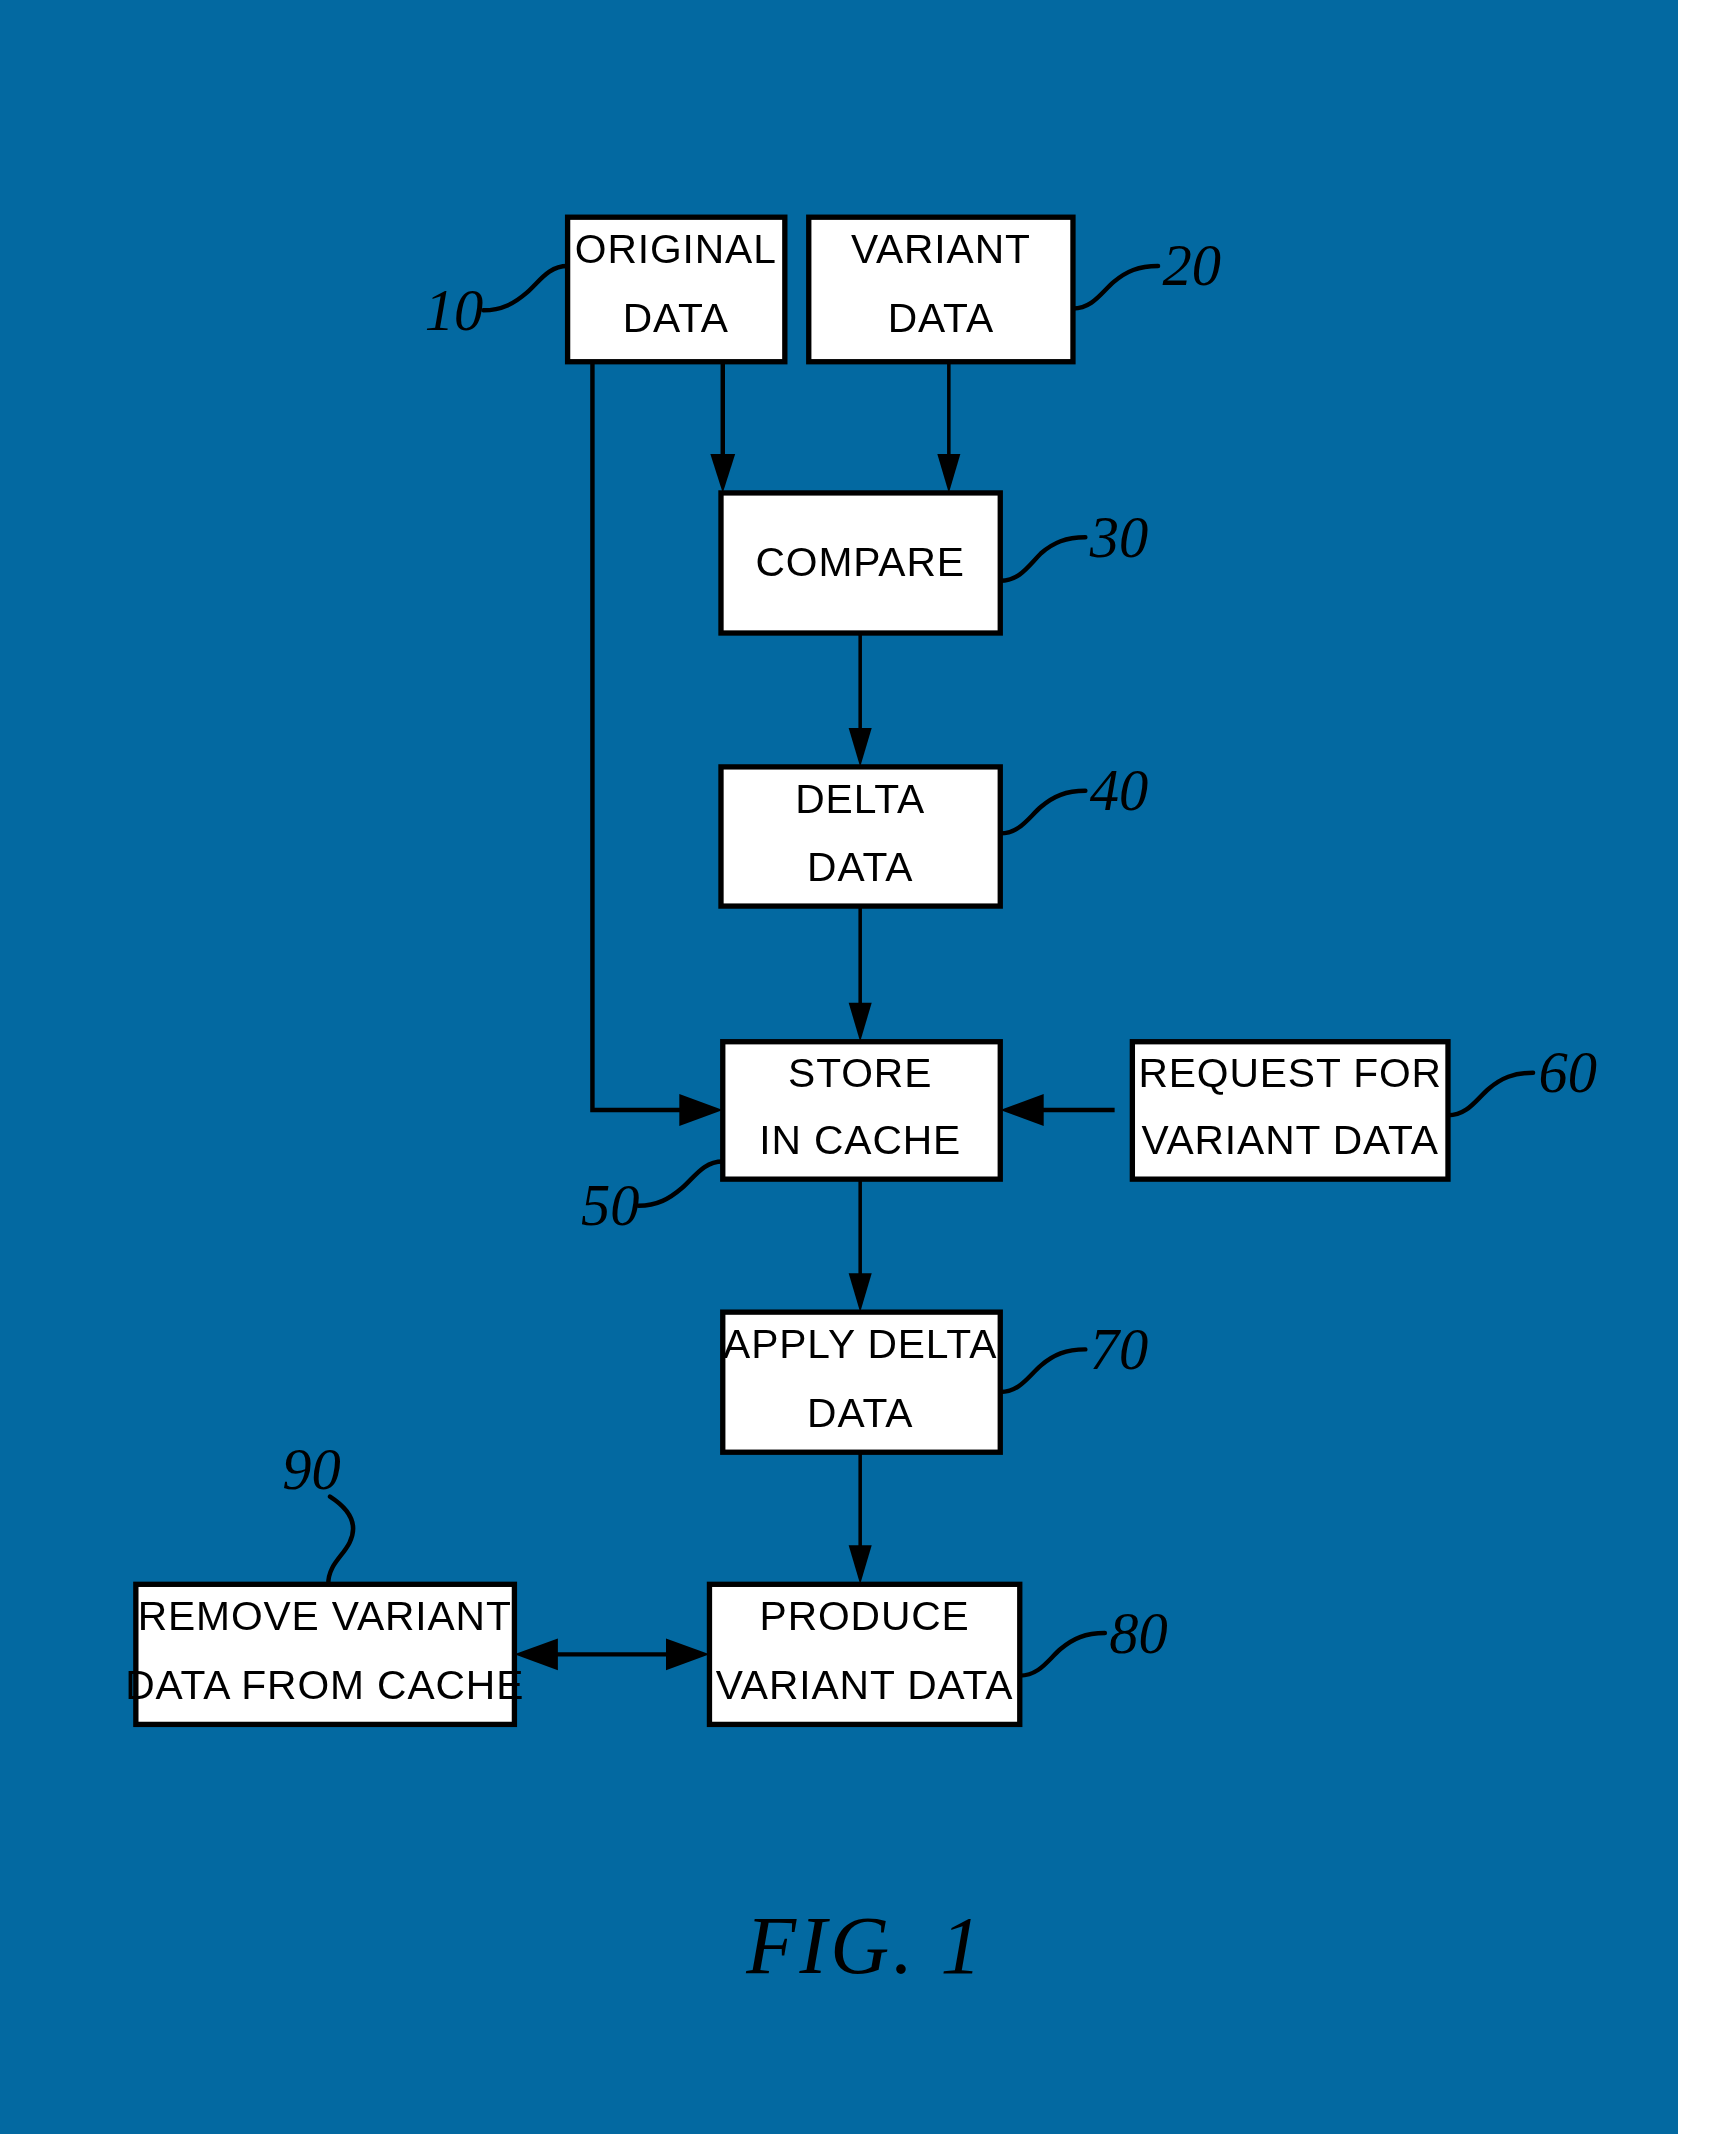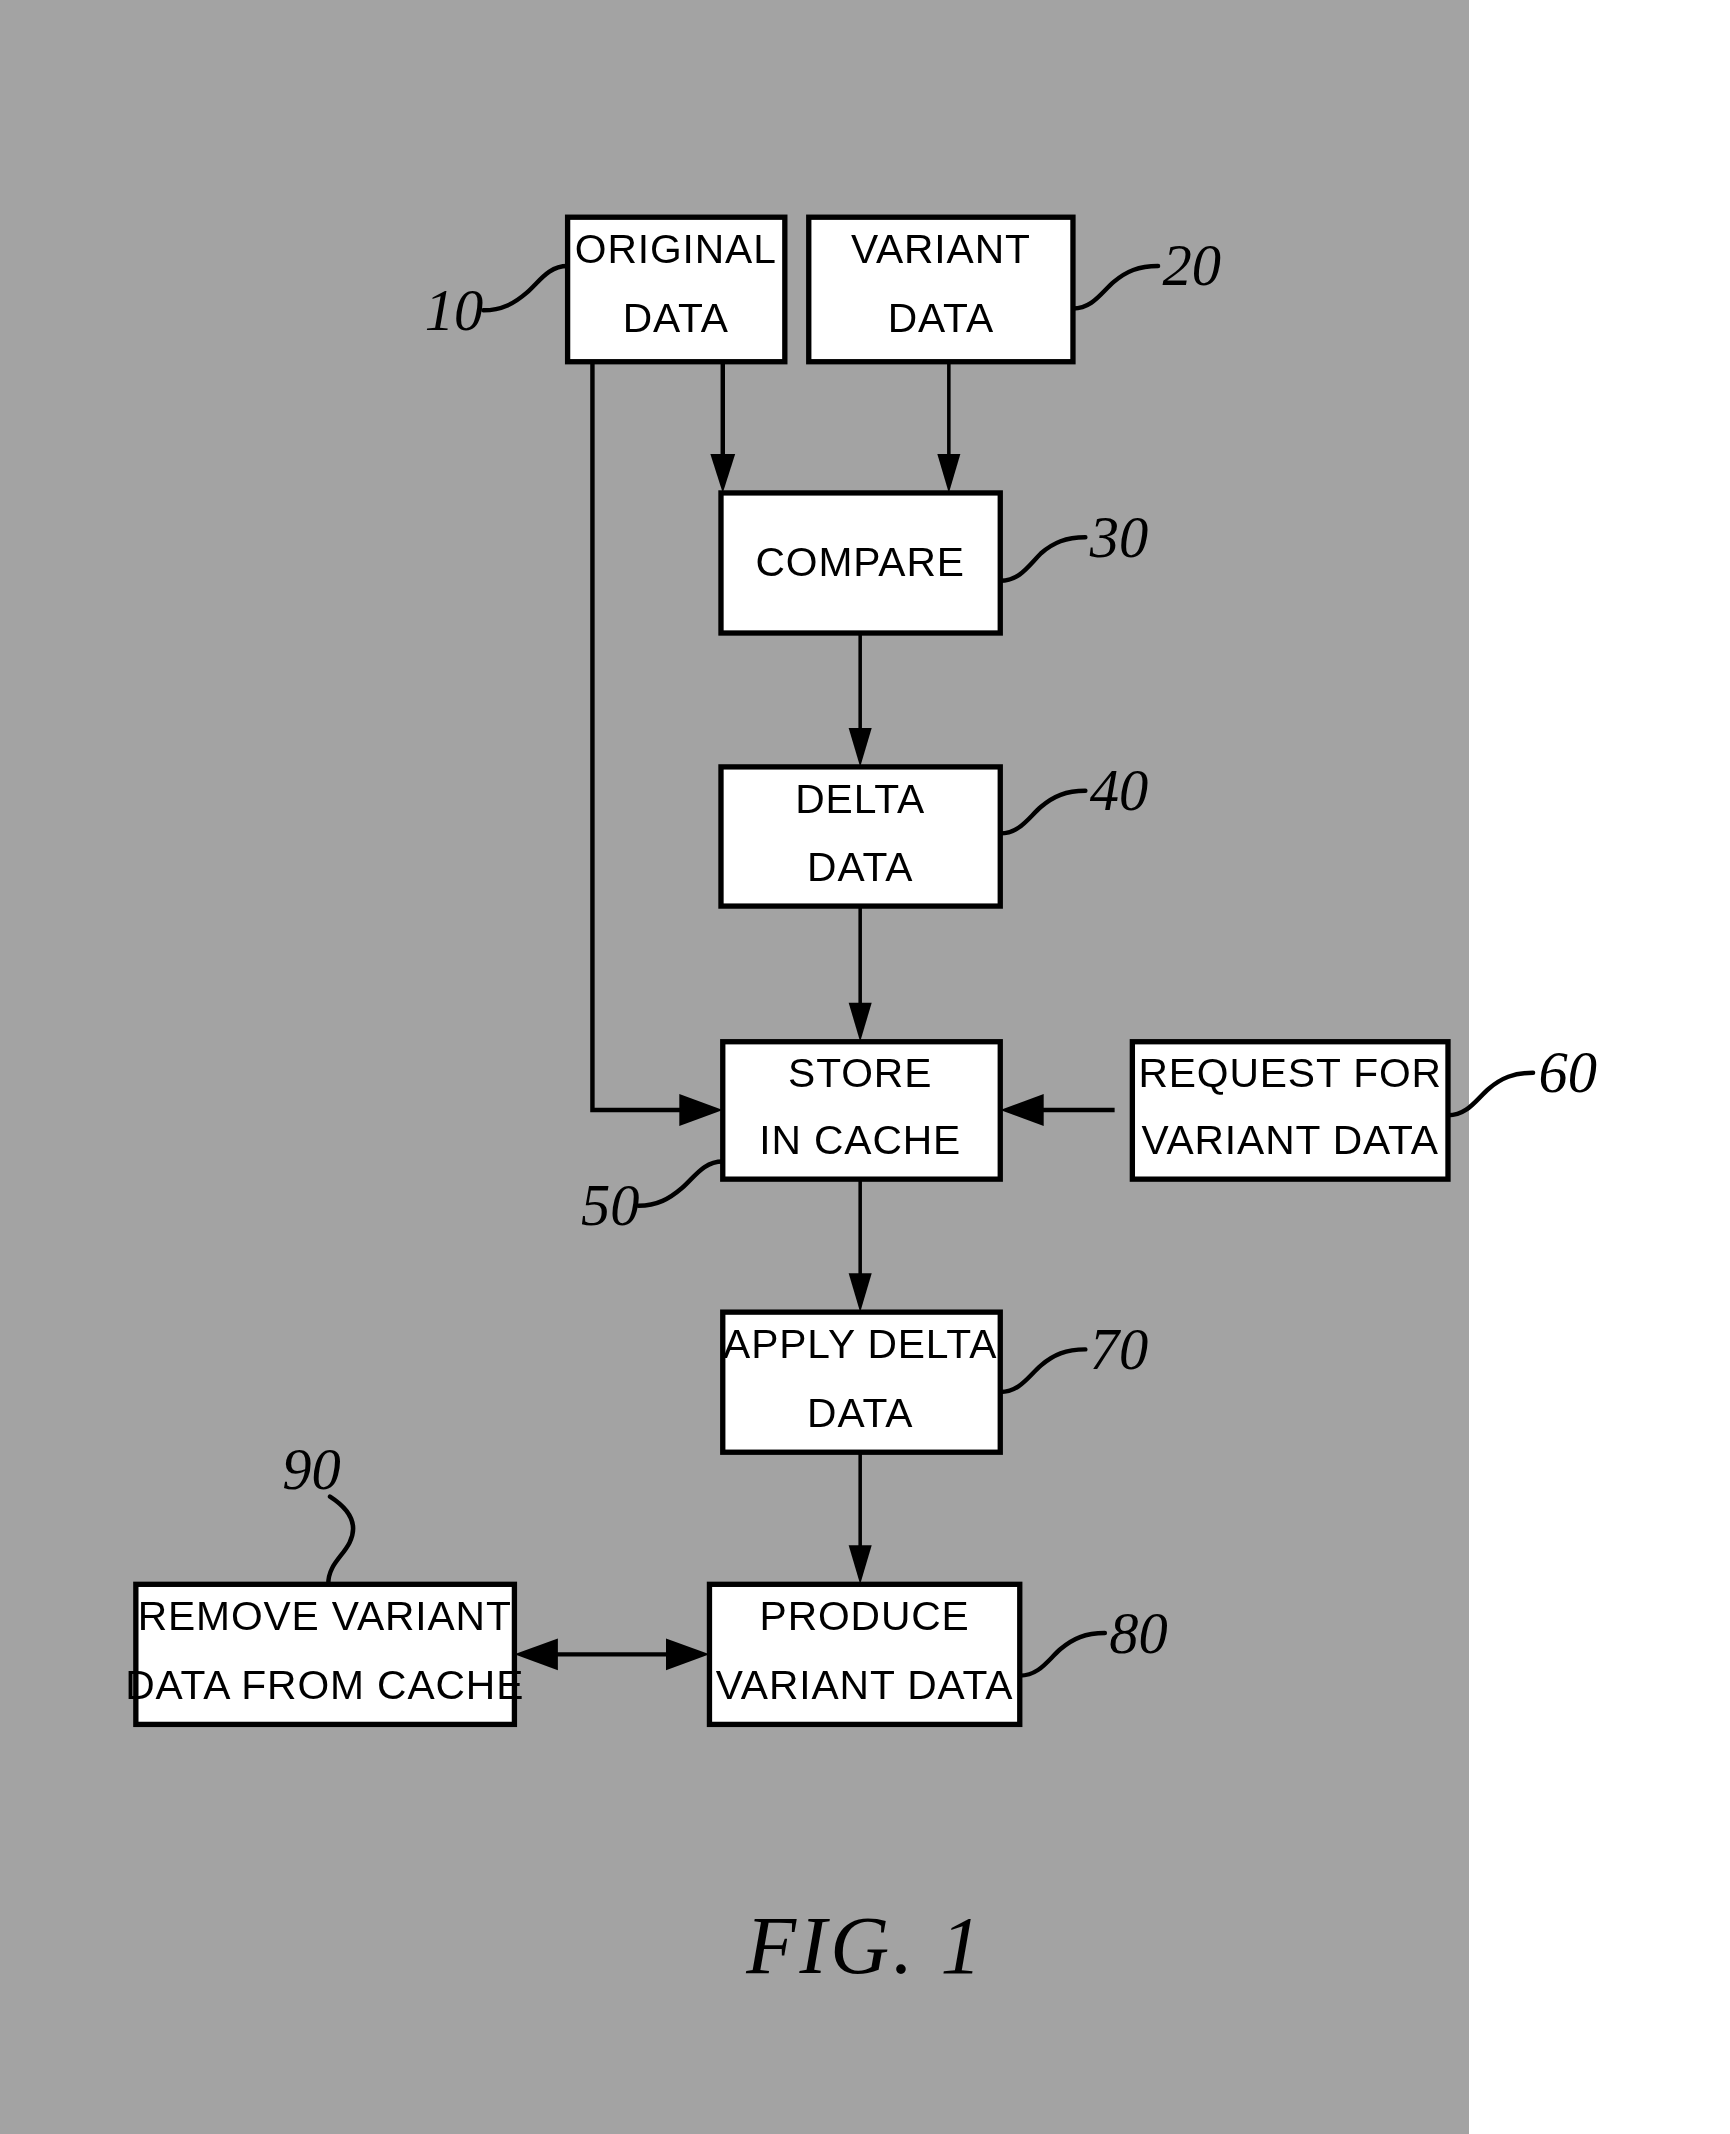--- a/index.html
+++ b/index.html
@@ -9,23 +9,23 @@
     background: #ffffff;
   }
   body {
     width: 1731px;
     height: 2134px;
     overflow: hidden;
     font-family: "Liberation Sans", sans-serif;
   }
   #figure-root {
     position: relative;
-    width: 1469px;
+    width: 1678px;
     height: 2134px;
-    background: #a3a3a3;
+    background: #0369a1;
   }
   #diagram-svg {
     position: absolute;
     top: 0;
     left: 0;
     width: 1731px;
     height: 2134px;
     display: block;
   }
   .box-rect {

